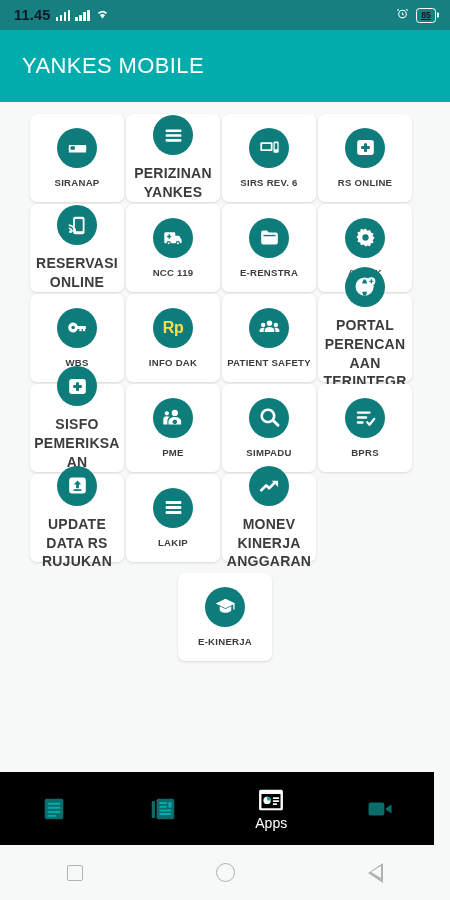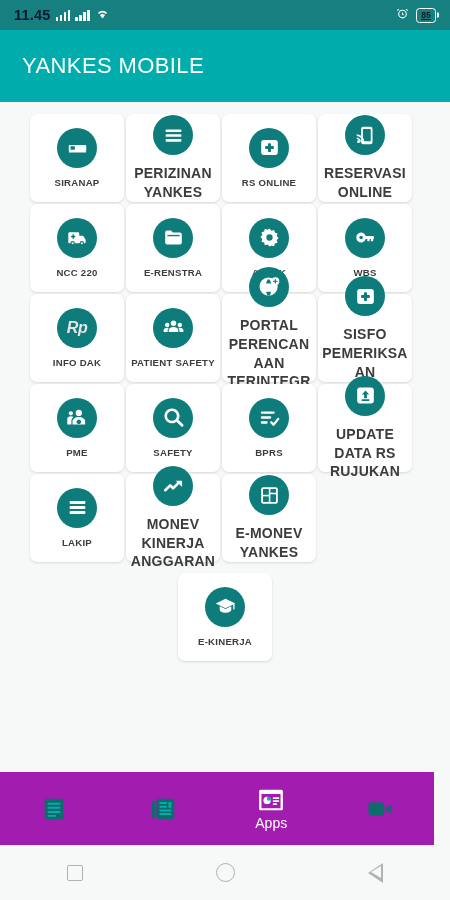--- a/index.html
+++ b/index.html
@@ -53,38 +53,38 @@
   .tile{
     width:94px; height:88px;
     background:#ffffff; border-radius:7px;
     box-shadow:0 1px 2.5px rgba(0,0,0,.13);
     display:flex; flex-direction:column;
     align-items:center; justify-content:center;
     padding:5px 3px 4px; cursor:pointer;
   }
   .tile-icon{
     width:40px; height:40px; border-radius:50%;
-    background:#0E7C7B; color:#e5e5e5;
+    background:#0E7C7B; color:#fde047;
     display:flex; align-items:center; justify-content:center;
-    flex:0 0 auto; margin-bottom:9px;font-style:italic;
+    flex:0 0 auto; margin-bottom:9px;
   }
   .tile-icon svg{ width:21px; height:21px; display:block; fill:#ffffff; }
   .tile-icon .rp{ font-size:16px; font-weight:700; line-height:1; letter-spacing:-.3px; }
   .tile-label{
     font-size:14px; font-weight:700; color:#3c3c3c;
     text-align:center; line-height:1.35; letter-spacing:.25px;
     word-break:break-word; max-width:92px;
   }
   .tile-label.lg{ font-size:9.6px; }
   .row-last{ width:100%; display:flex; justify-content:center; margin-top:9px; }
 
   
   #bottom-nav{
     position:absolute; left:0; right:16px; bottom:55px;
-    height:73px; background:#a21caf;
+    height:73px; background:#000000;
     display:flex; align-items:center;
   }
   .nav-item{
     flex:1; display:flex; flex-direction:column;
     align-items:center; justify-content:center; gap:2px;
     cursor:pointer; height:100%;
   }
   .nav-item svg{ width:26px; height:26px; display:block; fill:#0C6B6B; }
   .nav-item.active svg{ fill:#ffffff; }
   .nav-label{ color:#ffffff; font-size:14px; font-weight:500; }
@@ -164,20 +164,31 @@
           <rect x="3" y="5" width="18" height="3" rx="1"></rect>
           <rect x="3" y="10.5" width="18" height="3" rx="1"></rect>
           <rect x="3" y="16" width="18" height="3" rx="1"></rect>
         </svg>
       </div>
       <div class="tile-label">PERIZINAN YANKES</div>
     </div>
     <div class="tile">
       <div class="tile-icon">
         <svg viewBox="0 0 24 24">
+          <rect x="1.5" y="6" width="14" height="10" rx="1.5"></rect>
+          <rect x="3.5" y="8" width="10" height="6" rx=".6" fill="#0E7C7B"></rect>
+          <rect x="16.5" y="5" width="6" height="13" rx="1.5"></rect>
+          <rect x="18" y="7" width="3" height="7" rx=".5" fill="#0E7C7B"></rect>
+        </svg>
+      </div>
+      <div class="tile-label lg">SIRS REV. 6</div>
+    </div>
+    <div class="tile">
+      <div class="tile-icon">
+        <svg viewBox="0 0 24 24">
           <rect x="2.5" y="3.5" width="19" height="17" rx="3"></rect>
           <rect x="10.3" y="7" width="3.4" height="10" rx=".8" fill="#0E7C7B"></rect>
           <rect x="7" y="10.3" width="10" height="3.4" rx=".8" fill="#0E7C7B"></rect>
         </svg>
       </div>
       <div class="tile-label lg">RS ONLINE</div>
     </div>
     <div class="tile">
       <div class="tile-icon">
         <svg viewBox="0 0 24 24">
@@ -195,21 +206,21 @@
         <svg viewBox="0 0 24 24">
           <path d="M1.5 7.5A1.5 1.5 0 0 1 3 6h9.5a1.5 1.5 0 0 1 1.5 1.5V10h3.6c.6 0 1.1.3 1.4.8l2.1 3.4c.2.3.2.6.2.9v2.2c0 .8-.6 1.4-1.4 1.4H2.9c-.8 0-1.4-.6-1.4-1.4z"></path>
           <circle cx="6.5" cy="18.5" r="2.6" fill="#0E7C7B"></circle>
           <circle cx="6.5" cy="18.5" r="1.2"></circle>
           <circle cx="17" cy="18.5" r="2.6" fill="#0E7C7B"></circle>
           <circle cx="17" cy="18.5" r="1.2"></circle>
           <rect x="6.2" y="8.4" width="1.8" height="5" rx=".5" fill="#0E7C7B"></rect>
           <rect x="4.6" y="10" width="5" height="1.8" rx=".5" fill="#0E7C7B"></rect>
         </svg>
       </div>
-      <div class="tile-label lg">NCC 220</div>
+      <div class="tile-label lg">NCC 119</div>
     </div>
     <div class="tile">
       <div class="tile-icon">
         <svg viewBox="0 0 24 24">
           <path d="M2.5 6.2A2.2 2.2 0 0 1 4.7 4h4.4l2.2 2.4h8a2.2 2.2 0 0 1 2.2 2.2v9.2A2.2 2.2 0 0 1 19.3 20H4.7a2.2 2.2 0 0 1-2.2-2.2z"></path>
           <path d="M5 9h14v1.6H5z" fill="#0E7C7B"></path>
         </svg>
       </div>
       <div class="tile-label lg">E-RENSTRA</div>
     </div>
@@ -282,21 +293,21 @@
         </svg>
       </div>
       <div class="tile-label lg">PME</div>
     </div>
     <div class="tile">
       <div class="tile-icon">
         <svg viewBox="0 0 24 24">
           <path d="M10.2 1.8a8.4 8.4 0 1 0 5.1 15l5.3 5.3a1.6 1.6 0 0 0 2.3-2.3l-5.3-5.3a8.4 8.4 0 0 0-7.4-12.7zm0 2.8a5.6 5.6 0 1 1 0 11.2 5.6 5.6 0 0 1 0-11.2z"></path>
         </svg>
       </div>
-      <div class="tile-label lg">SAFETY</div>
+      <div class="tile-label lg">SIMPADU</div>
     </div>
     <div class="tile">
       <div class="tile-icon">
         <svg viewBox="0 0 24 24">
           <rect x="2" y="5" width="16" height="2.6" rx="1.2"></rect>
           <rect x="2" y="10.7" width="12" height="2.6" rx="1.2"></rect>
           <rect x="2" y="16.4" width="8" height="2.6" rx="1.2"></rect>
           <path d="M14 17.4l2.6 2.8 5.4-6.6" stroke="#ffffff" stroke-width="2.6" fill="none" stroke-linecap="round" stroke-linejoin="round"></path>
         </svg>
       </div>
@@ -323,32 +334,20 @@
       <div class="tile-label lg">LAKIP</div>
     </div>
     <div class="tile">
       <div class="tile-icon">
         <svg viewBox="0 0 24 24">
           <path d="M2.6 17.4l5.6-5.6 3.4 3.4 6.6-6.8" stroke="#ffffff" stroke-width="3" fill="none" stroke-linecap="round" stroke-linejoin="round"></path>
           <path d="M14.6 6.6h7.2v7.2z"></path>
         </svg>
       </div>
       <div class="tile-label">MONEV KINERJA ANGGARAN</div>
-    </div>
-    <div class="tile">
-      <div class="tile-icon">
-        <svg viewBox="0 0 24 24">
-          <rect x="2.5" y="2.5" width="19" height="19" rx="2.4"></rect>
-          <rect x="4.6" y="4.6" width="6.6" height="6.6" fill="#0E7C7B"></rect>
-          <rect x="13" y="4.6" width="6.4" height="4.2" fill="#0E7C7B"></rect>
-          <rect x="4.6" y="13" width="6.6" height="6.4" fill="#0E7C7B"></rect>
-          <rect x="13" y="10.6" width="6.4" height="8.8" fill="#0E7C7B"></rect>
-        </svg>
-      </div>
-      <div class="tile-label">E-MONEV YANKES</div>
     </div>
     <div class="row-last">
       <div class="tile">
         <div class="tile-icon">
           <svg viewBox="0 0 24 24">
             <path d="M12 3.2L.8 8.6 12 14l11.2-5.4z"></path>
             <path d="M5.4 11.6v4.2c0 1.9 3 3.4 6.6 3.4s6.6-1.5 6.6-3.4v-4.2L12 14.8z"></path>
             <path d="M21.6 9.6v5.2" stroke="#ffffff" stroke-width="1.5" fill="none" stroke-linecap="round"></path>
           </svg>
         </div>

